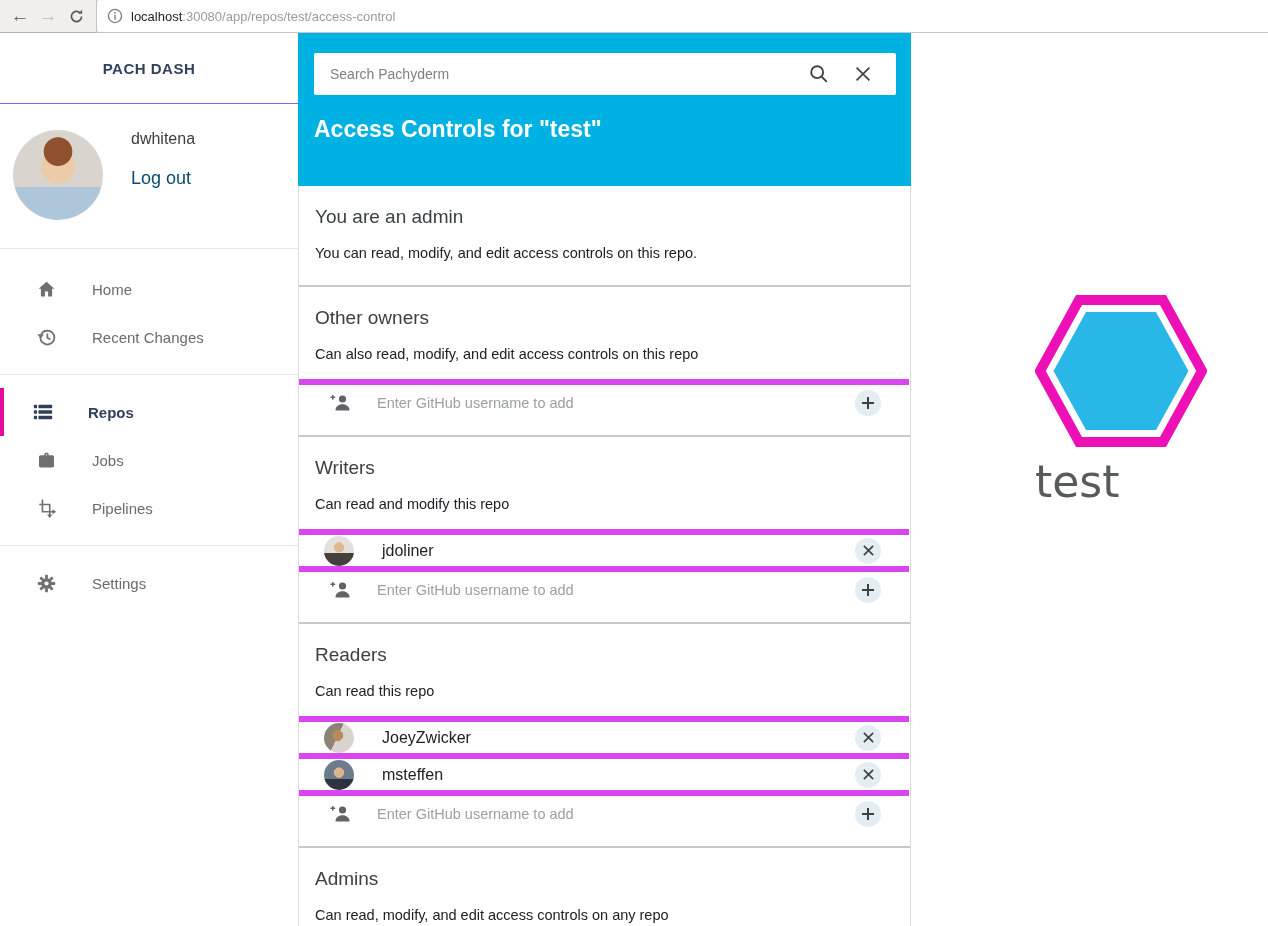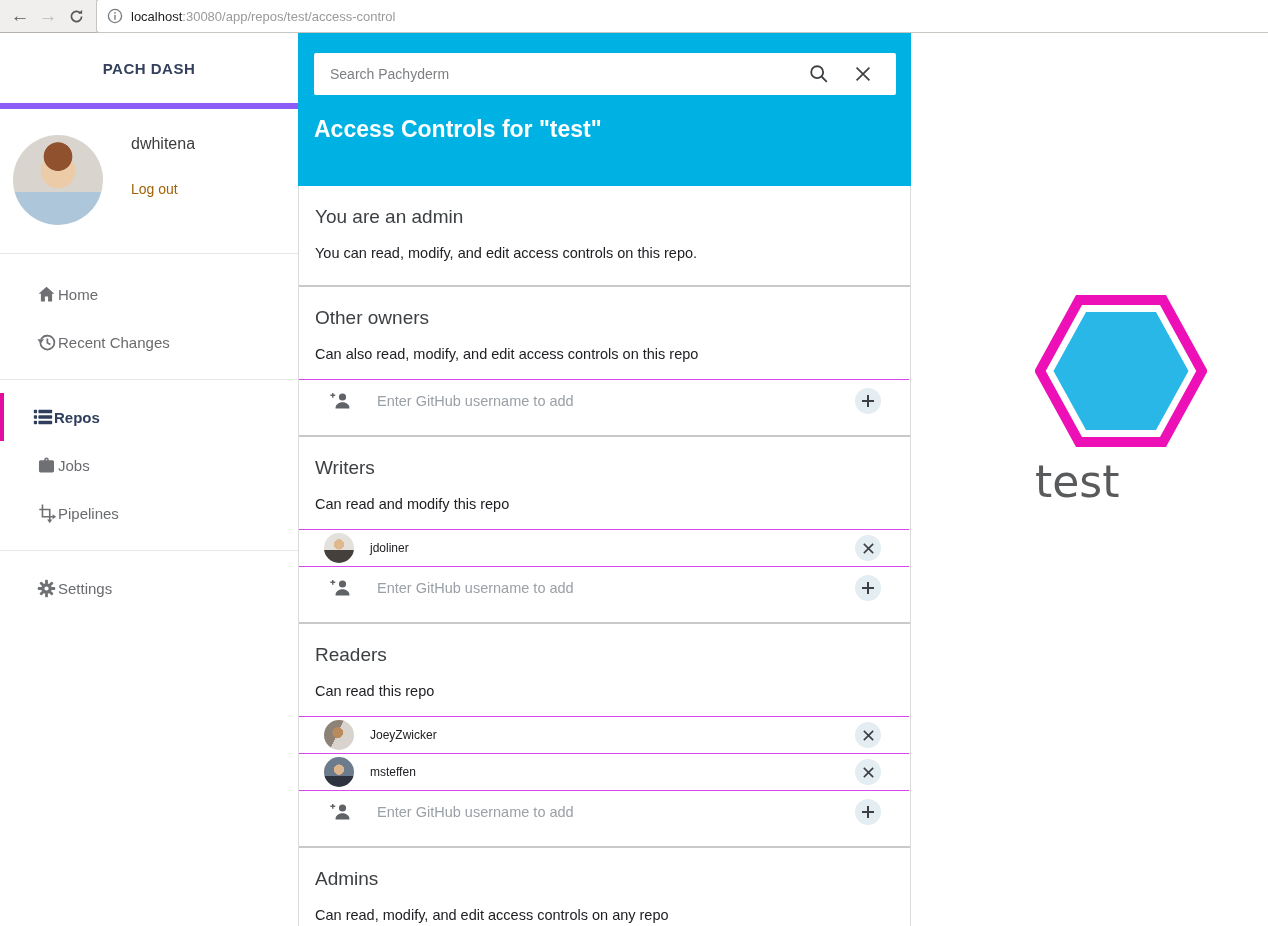--- a/index.html
+++ b/index.html
@@ -17,36 +17,36 @@
              display:flex; align-items:center; padding:16px 10px; }
   .url-text { font-size:13px; color:#9a9a9a; margin-left:8px; white-space:nowrap; }
   .url-text .host { color:#1d1d1f; }
 
   
   .app { display:flex; height:893px; }
 
   
   .sidebar { width:298px; background:#fff; flex:none; }
   .brand { text-align:center; padding:27px 0 26px; font-size:15px; font-weight:bold;
-           letter-spacing:.5px; color:#33415c; border-bottom:6px solid #8b5cf6; }
+           letter-spacing:.5px; color:#33415c; border-bottom:1px solid #8b5cf6; }
   .user-block { display:flex; padding:26px 0 28px 13px;
                 border-bottom:1px solid #e7e7e7; }
   .avatar-lg { width:90px; height:90px; border-radius:50%; flex:none;
      background:
        radial-gradient(circle at 50% 24%, #90512e 0 17%, rgba(0,0,0,0) 18%),
        radial-gradient(circle at 50% 40%, #eccba8 0 24%, rgba(0,0,0,0) 25%),
        linear-gradient(to bottom, #d9d4ce 0 63%, #adc6da 63% 100%); }
   .user-meta { margin-left:28px; }
   .user-name { font-size:16px; color:#3a3c3e; }
-  .logout-link { display:inline-block; margin-top:28px; font-size:14px; color:#a16207; cursor:pointer; }
+  .logout-link { display:inline-block; margin-top:20px; font-size:18px; color:#0c4a6e; cursor:pointer; }
   .nav { padding-top:16px; }
   .nav-item { display:flex; align-items:center; height:48px; padding-left:32px;
               cursor:pointer; border-left:4px solid transparent; }
   .nav-item .ic { width:22px; height:22px; flex:none; display:flex; align-items:center; }
-  .nav-item .lbl { font-size:15px; color:#696b6e; }
+  .nav-item .lbl { margin-left:34px; font-size:15px; color:#696b6e; }
   .nav-item.active { border-left-color:#e20c9f; padding-left:28px; }
   .nav-item.active .lbl { color:#2f3e5c; font-weight:bold; }
   .nav-divider { border-top:1px solid #e7e7e7; margin:13px 0; }
 
   
   .panel { width:613px; flex:none; background:#fff;
            border-left:1px solid #dcdcdc; border-right:1px solid #dcdcdc; }
   .panel-header { background:#00b2e3; height:153px; margin:0 -1px; padding:20px 15px 0 16px; }
   .search-box { height:42px; background:#fff; border-radius:2px; display:flex;
                 align-items:center; padding:0 22px 0 16px; }
@@ -54,33 +54,33 @@
                   font-family:inherit; background:transparent; }
   .search-input::placeholder { color:#7d7f82; }
   .sb-icon { width:22px; height:22px; margin-left:22px; cursor:pointer; flex:none; }
   .panel-title { margin-top:21px; font-size:23px; font-weight:bold; color:#fff; }
 
   .section { padding:20px 16px 24px; }
   .section + .section { border-top:2px solid #c9c9c9; }
   .section h2 { font-size:19px; font-weight:400; color:#3c4043; }
   .section .desc { margin-top:17px; font-size:14.5px; color:#202124; }
   .rows { margin-top:17px; margin-left:-16px; margin-right:-15px; margin-bottom:-10px; }
-  .row { display:flex; align-items:center; border-top:1px solid #d946ef;justify-content:center; }
+  .row { display:flex; align-items:center; border-top:6px solid #d946ef;justify-content:center; }
   .user-row { height:37px; padding-left:25px; }
   .avatar-sm { width:30px; height:30px; border-radius:50%; flex:none; }
   .av-jdoliner { background:
        radial-gradient(circle at 50% 38%, #e0b88d 0 21%, rgba(0,0,0,0) 22%),
        linear-gradient(to bottom, #e4e1dd 0 58%, #46403c 58% 100%); }
   .av-joeyzwicker { background:
        radial-gradient(circle at 46% 42%, #b98b5c 0 22%, rgba(0,0,0,0) 23%),
        linear-gradient(115deg, #8d8276 0 45%, #d8d4cd 45% 100%); }
   .av-msteffen { background:
        radial-gradient(circle at 50% 42%, #dcb58c 0 22%, rgba(0,0,0,0) 23%),
        linear-gradient(to bottom, #6d7c8c 0 62%, #2d3440 62% 100%); }
-  .row-name { margin-left:16px; font-size:12px; color:#202124; }
+  .row-name { margin-left:28px; font-size:16px; color:#202124; }
   .add-row { height:42px; padding-left:30px; }
   .add-input { flex:1; border:none; outline:none; background:transparent; margin-left:24px;
                font-size:14.5px; color:#333; font-family:inherit; }
   .add-input::placeholder { color:#9aa0a6; }
   .circle-btn { width:26px; height:26px; border-radius:50%; background:#e4edf2; flex:none;
                 margin-right:28px; display:flex; align-items:center; justify-content:center;
                 cursor:pointer; }
   .spacer { flex:1; }
   .note { margin-top:29px; font-size:14.5px; color:#202124; }
   .note .link { color:#2bb6e2; cursor:pointer; }

